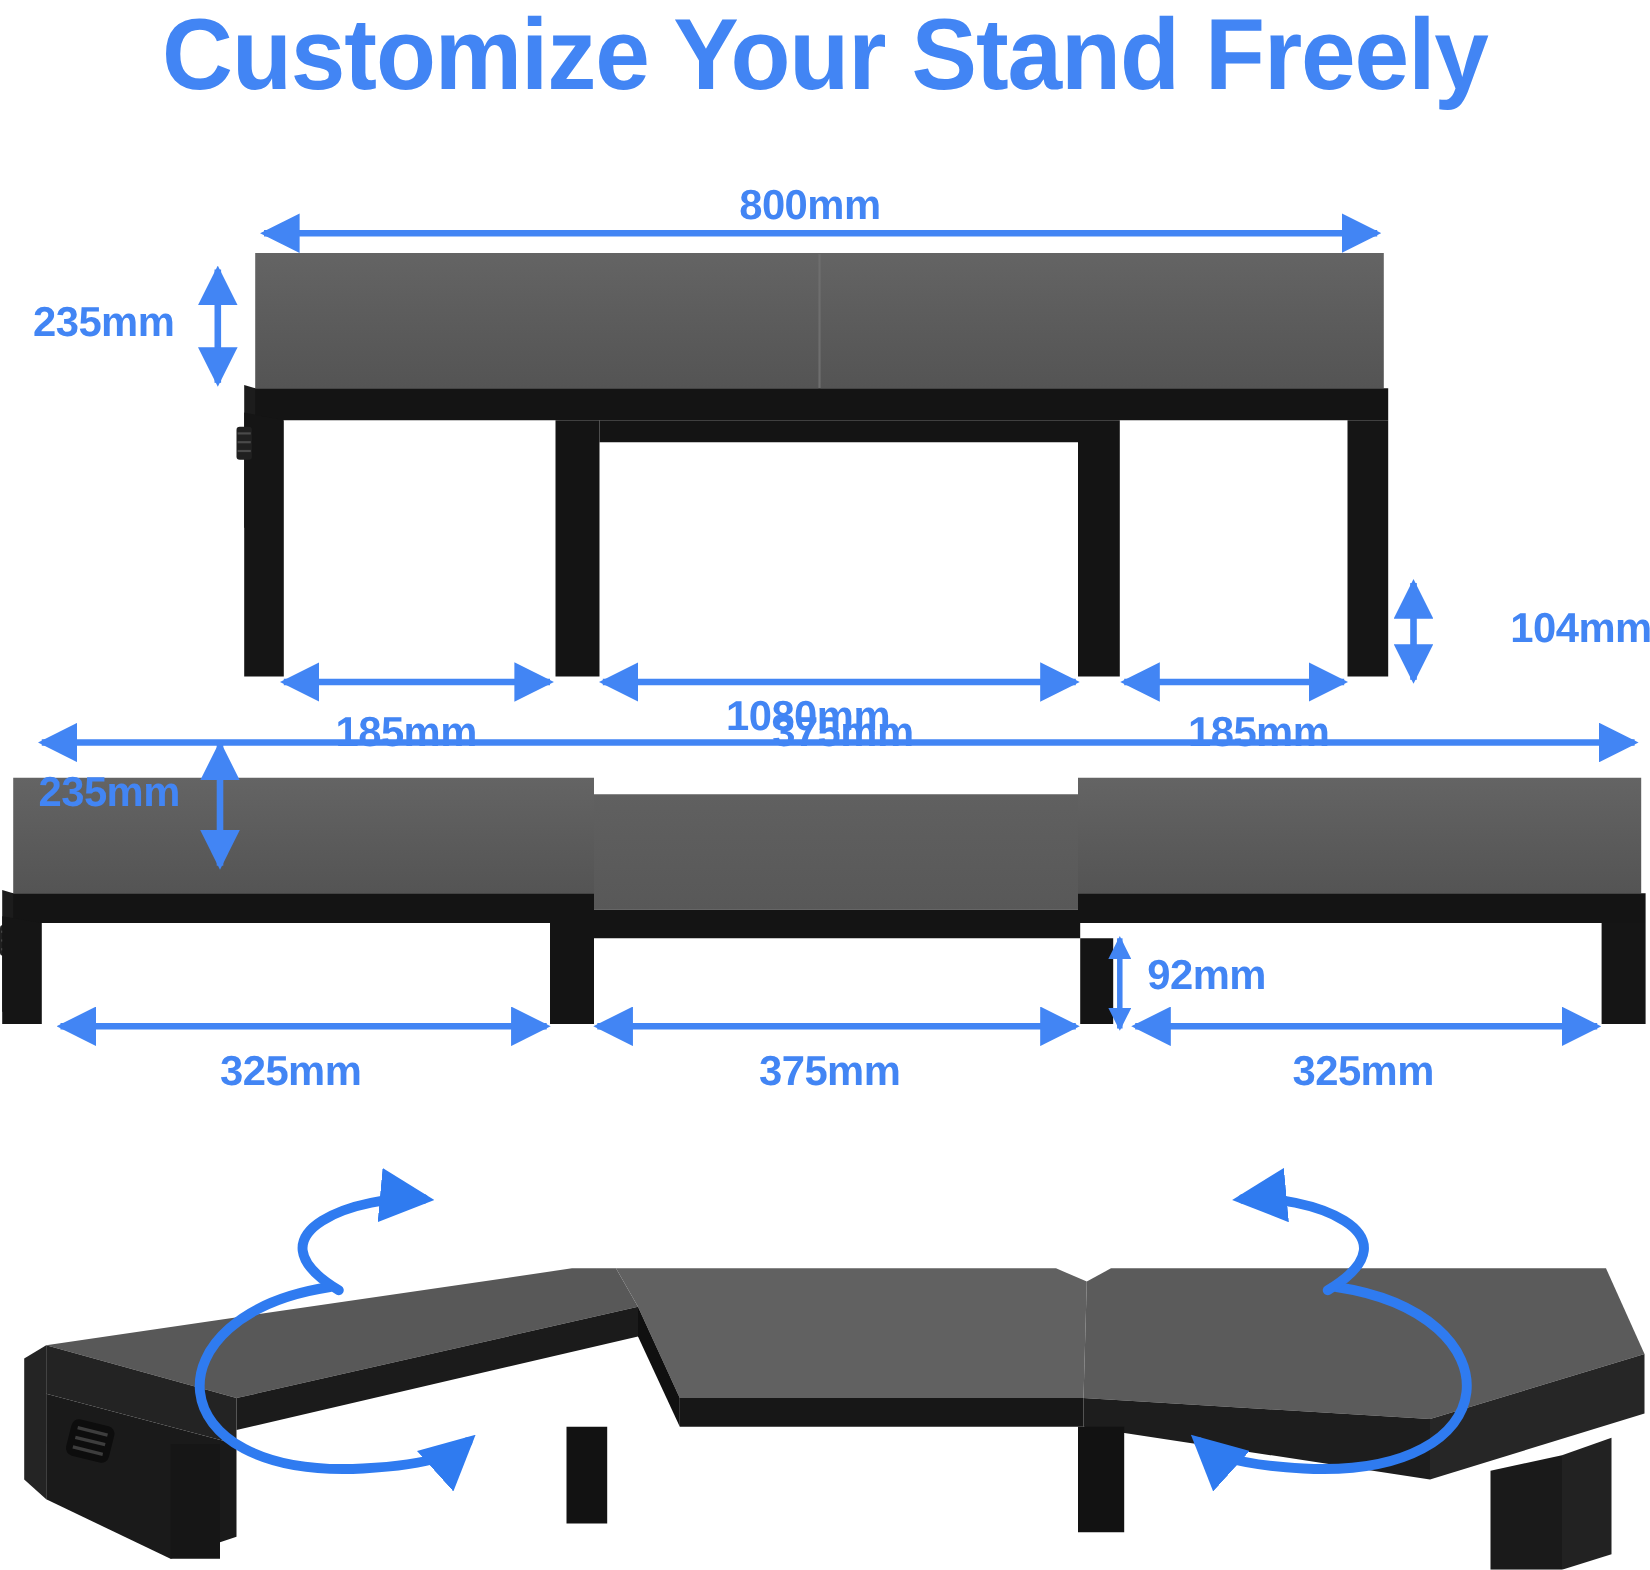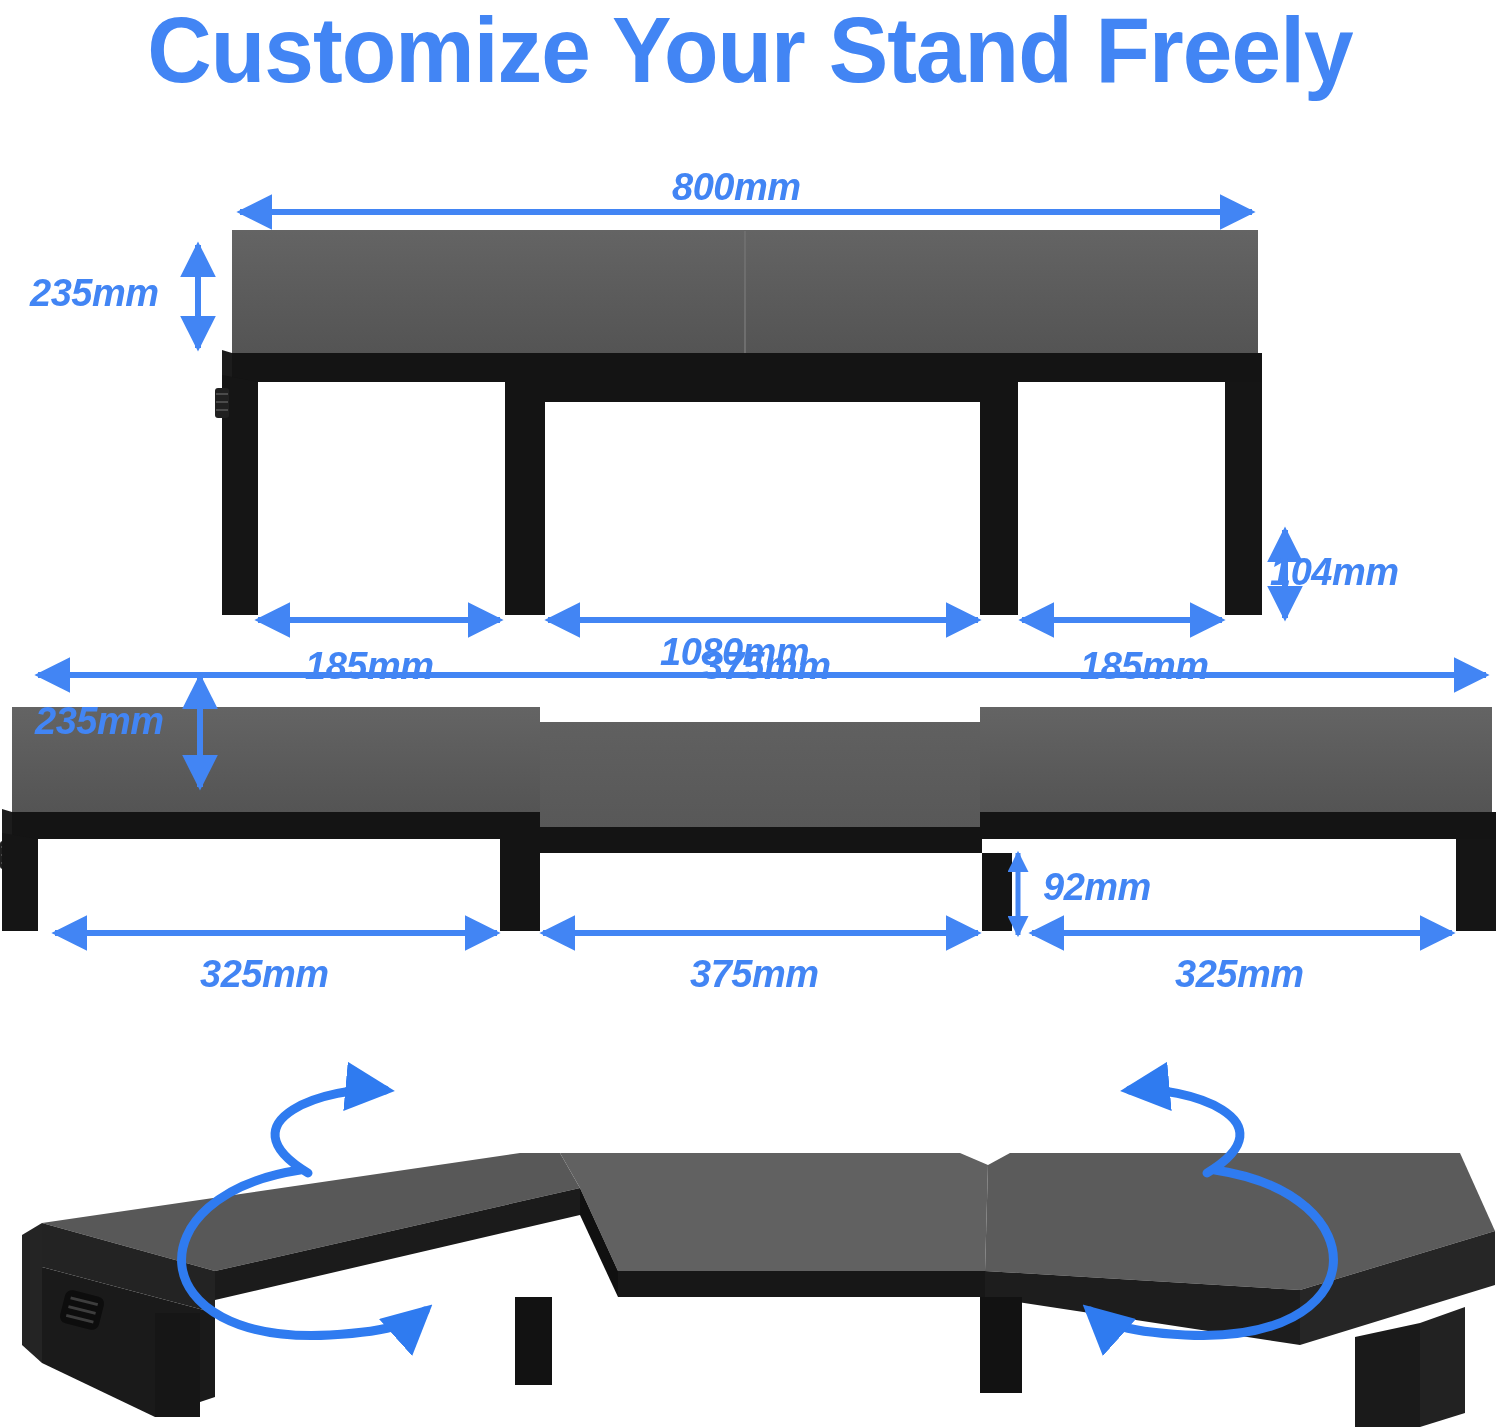--- a/index.html
+++ b/index.html
@@ -30,21 +30,20 @@
     line-height: 108px;
     white-space: nowrap;
     transform: scaleX(0.97);
     transform-origin: center top;
   }
 
   .diagram {
     position: absolute;
     left: 0;
     width: 1500px;
-    font-style: italic;
   }
   #diagram-1 { top: 150px;  height: 420px; }
   #diagram-2 { top: 615px;  height: 420px; }
   #diagram-3 { top: 1045px; height: 382px; }
 
   .svg-layer {
     position: absolute;
     left: 0;
     top: 0;
     width: 100%;
@@ -112,21 +111,21 @@
       <line x1="258" y1="470" x2="500" y2="470"></line>
       <line x1="548" y1="470" x2="978" y2="470"></line>
       <line x1="1022" y1="470" x2="1222" y2="470"></line>
     </g>
   </svg>
 
   <div class="dim-label" style="left:672px; top:18px;">800mm</div>
 
   <div class="dim-label" style="left:30px; top:124px;">235mm</div>
 
-  <div class="dim-label" style="left:1270px; top:403px;">104mm</div>
+  <div class="dim-label" style="left:1373px; top:403px;">104mm</div>
 
   <div class="dim-label" style="left:305px; top:497px;">185mm</div>
 
   <div class="dim-label" style="left:702px; top:497px;">375mm</div>
 
   <div class="dim-label" style="left:1080px; top:497px;">185mm</div>
 </div>
 
 <div class="diagram" id="diagram-2">
   <svg class="svg-layer" viewBox="0 0 1500 420" preserveAspectRatio="none">

